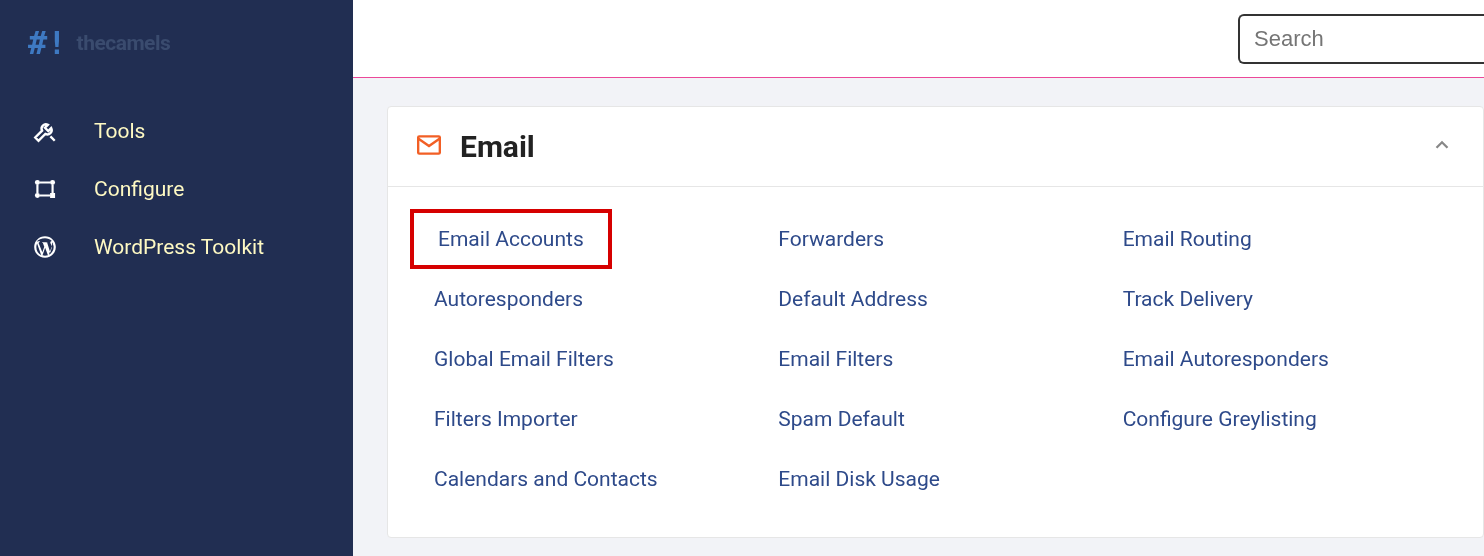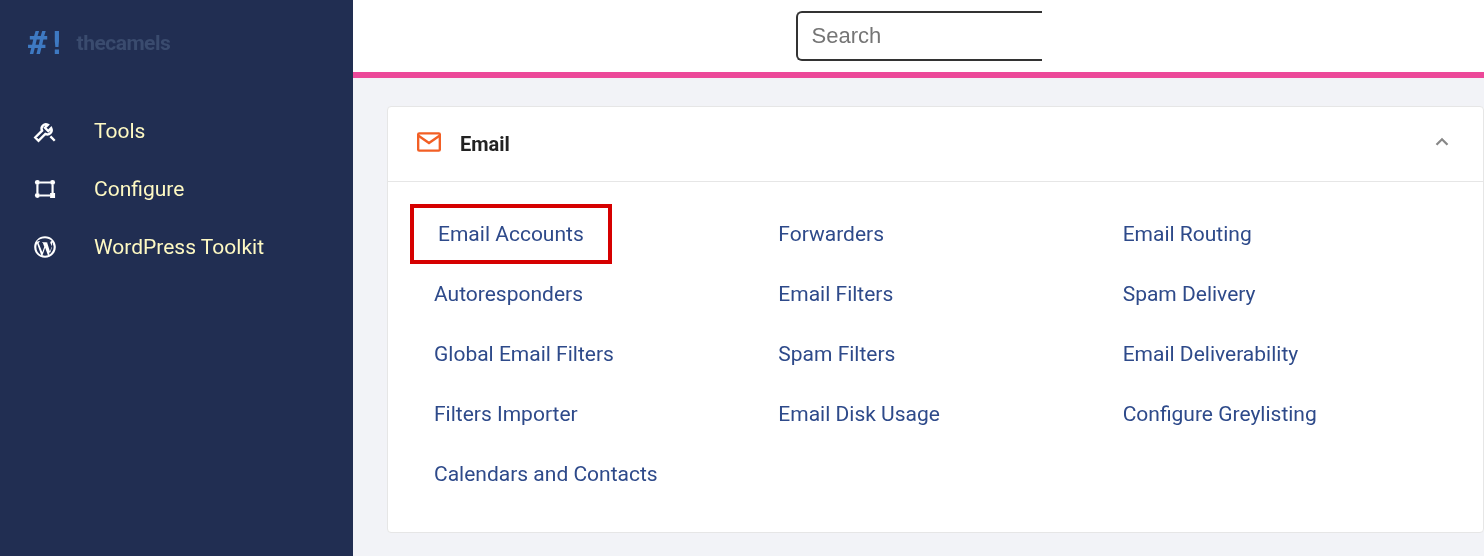--- a/index.html
+++ b/index.html
@@ -61,24 +61,24 @@
     .main {
       flex: 1;
       display: flex;
       flex-direction: column;
       background: #ffffff;
     }
     .topbar {
       height: 78px;
       background: #ffffff;
       display: flex;
-      justify-content: center;
+      justify-content: flex-end;
       align-items: center;
       padding: 14px 0 14px 0;
-      border-bottom: 6px solid #ec4899;
+      border-bottom: 1px solid #ec4899;
     }
     .search-wrap {
       border: 2px solid #333;
       border-radius: 6px;
       padding: 10px 14px;
       width: 246px;
       border-right: none;
       border-top-right-radius: 0;
       border-bottom-right-radius: 0;
     }
@@ -110,21 +110,21 @@
       align-items: center;
       padding: 22px 28px;
       border-bottom: 1px solid #e6e6e6;
       position: relative;
     }
     .panel-icon {
       color: #f25f25;
       margin-right: 18px;
     }
     .panel-title {
-      font-size: 20px;
+      font-size: 30px;
       font-weight: 700;
       color: #222;
     }
     .panel-chevron {
       position: absolute;
       right: 30px;
       color: #888;
     }
     .panel-body {
       display: grid;
@@ -217,26 +217,27 @@
       <div class="panel-body">
         <div class="email-col">
           <a class="email-link highlighted">Email Accounts</a>
           <a class="email-link">Autoresponders</a>
           <a class="email-link">Global Email Filters</a>
           <a class="email-link">Filters Importer</a>
           <a class="email-link">Calendars and Contacts</a>
         </div>
         <div class="email-col">
           <a class="email-link">Forwarders</a>
+          <a class="email-link">Default Address</a>
           <a class="email-link">Email Filters</a>
-          <a class="email-link">Spam Filters</a>
+          <a class="email-link">Spam Default</a>
           <a class="email-link">Email Disk Usage</a>
         </div>
         <div class="email-col">
           <a class="email-link">Email Routing</a>
-          <a class="email-link">Spam Delivery</a>
-          <a class="email-link">Email Deliverability</a>
+          <a class="email-link">Track Delivery</a>
+          <a class="email-link">Email Autoresponders</a>
           <a class="email-link">Configure Greylisting</a>
         </div>
       </div>
     </section>
   </div>
 </main>
 
 </body></html>

